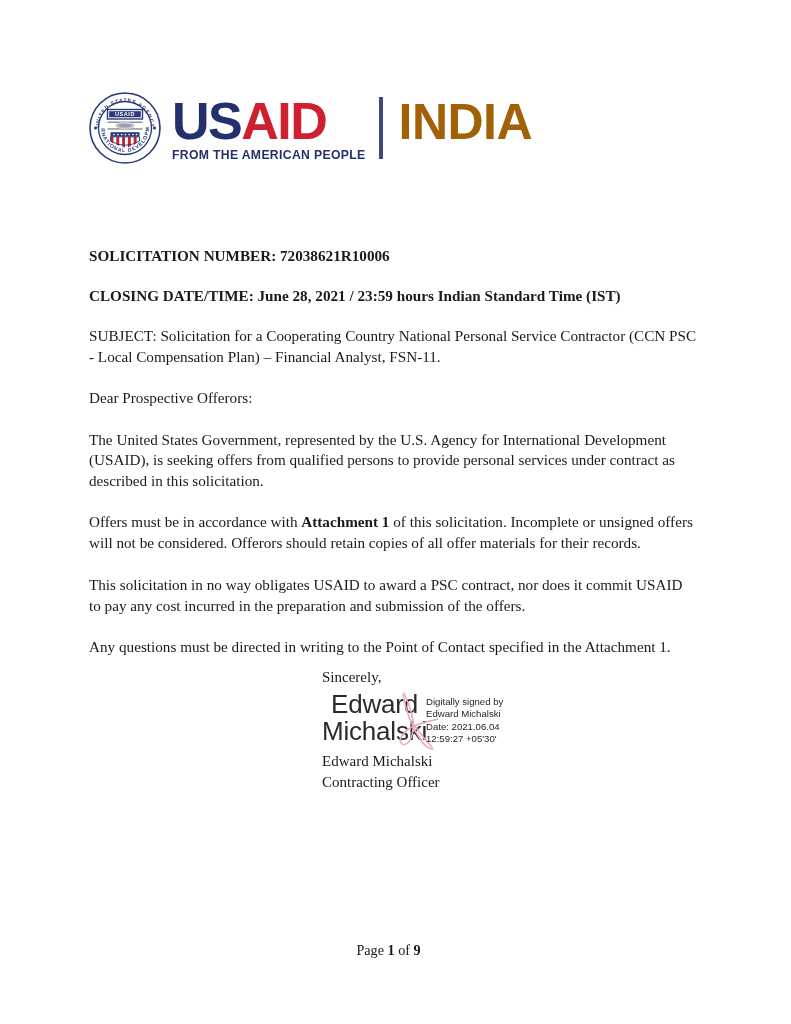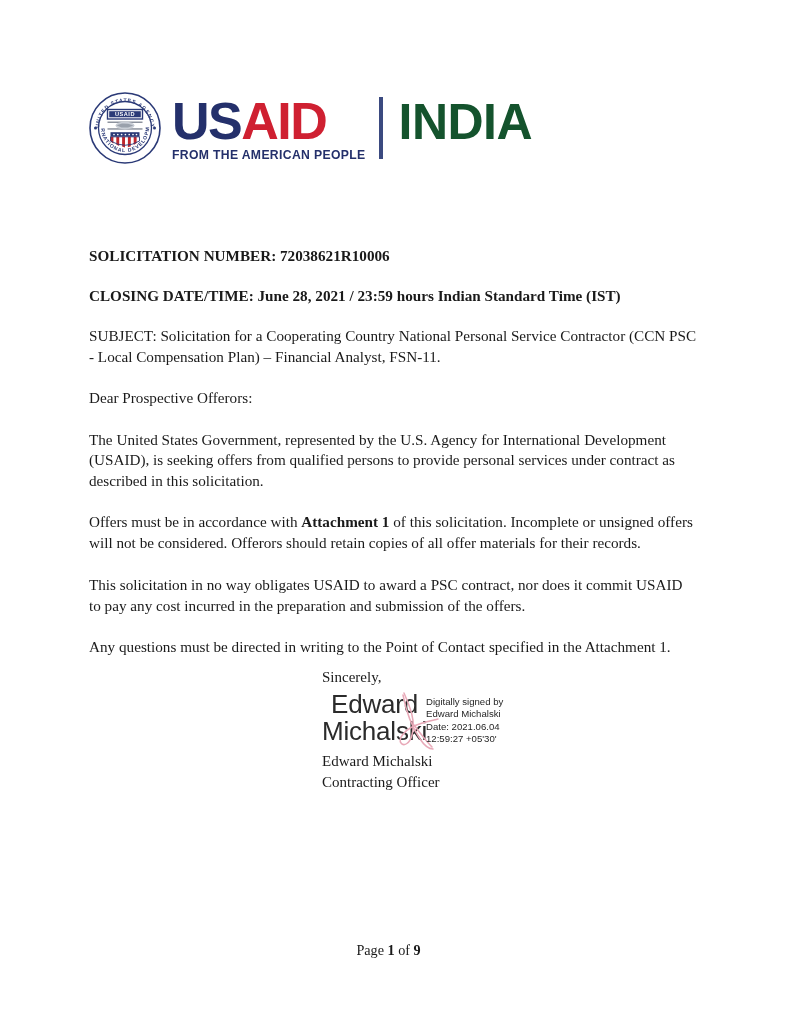--- a/index.html
+++ b/index.html
@@ -78,21 +78,21 @@
     align-self: flex-start;
     margin-top: 2px;
   }
 
   .india-word {
     font-family: "Liberation Sans", "DejaVu Sans", sans-serif;
     font-weight: bold;
     font-size: 50px;
     line-height: 50px;
     letter-spacing: -0.5px;
-    color: #14532d;
+    color: #a16207;
     align-self: flex-start;
     margin-top: 2px;
   }
 
   
   .content {
     position: absolute;
     left: 89px;
     top: 206px;
     width: 608px;

